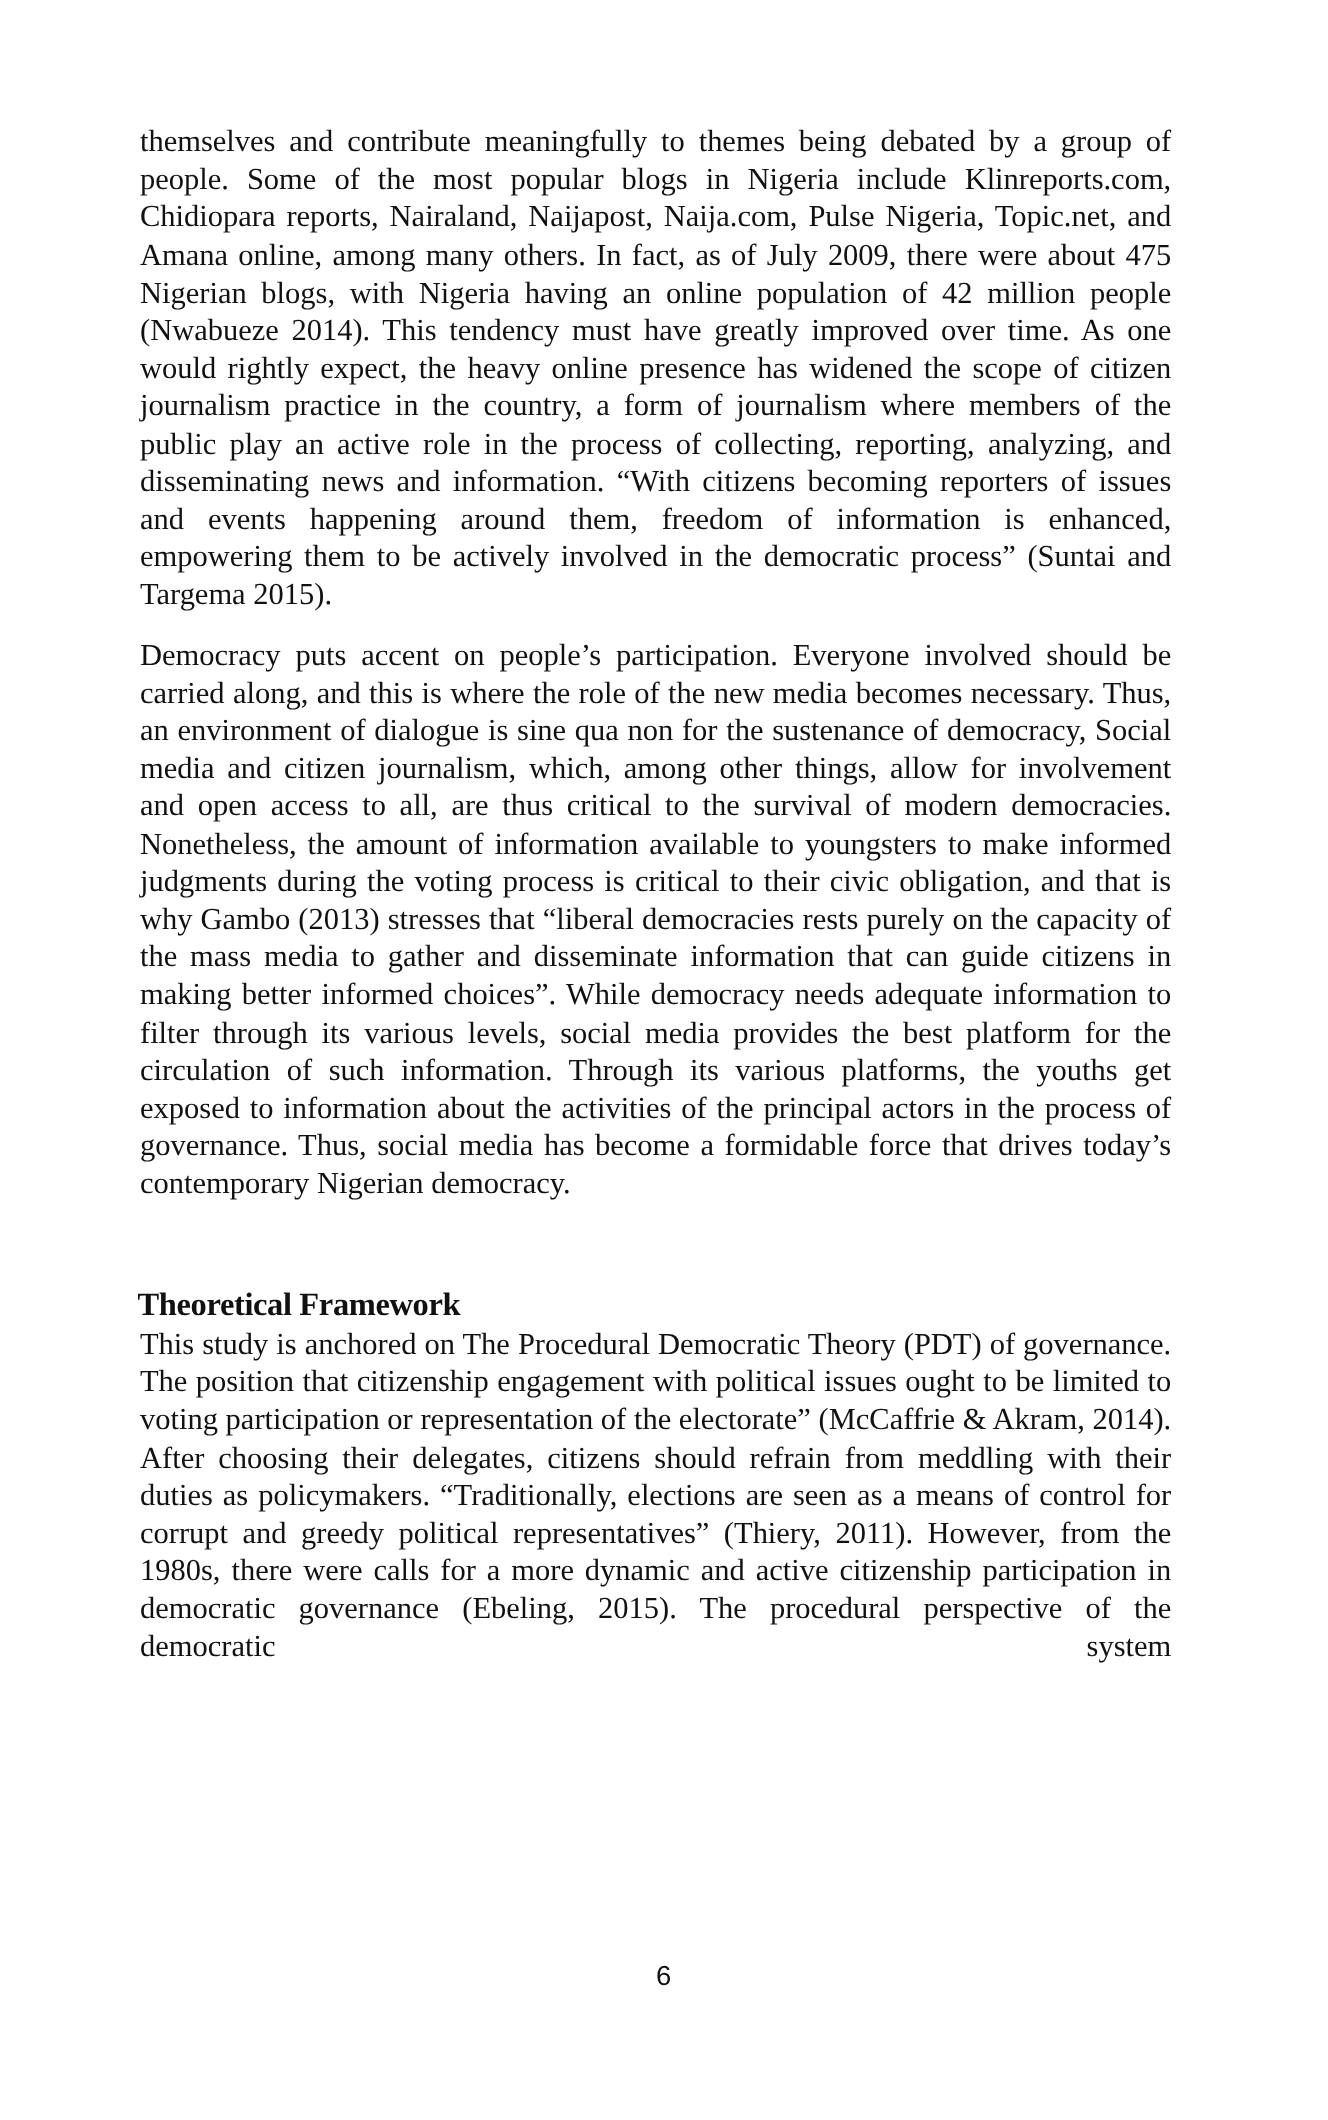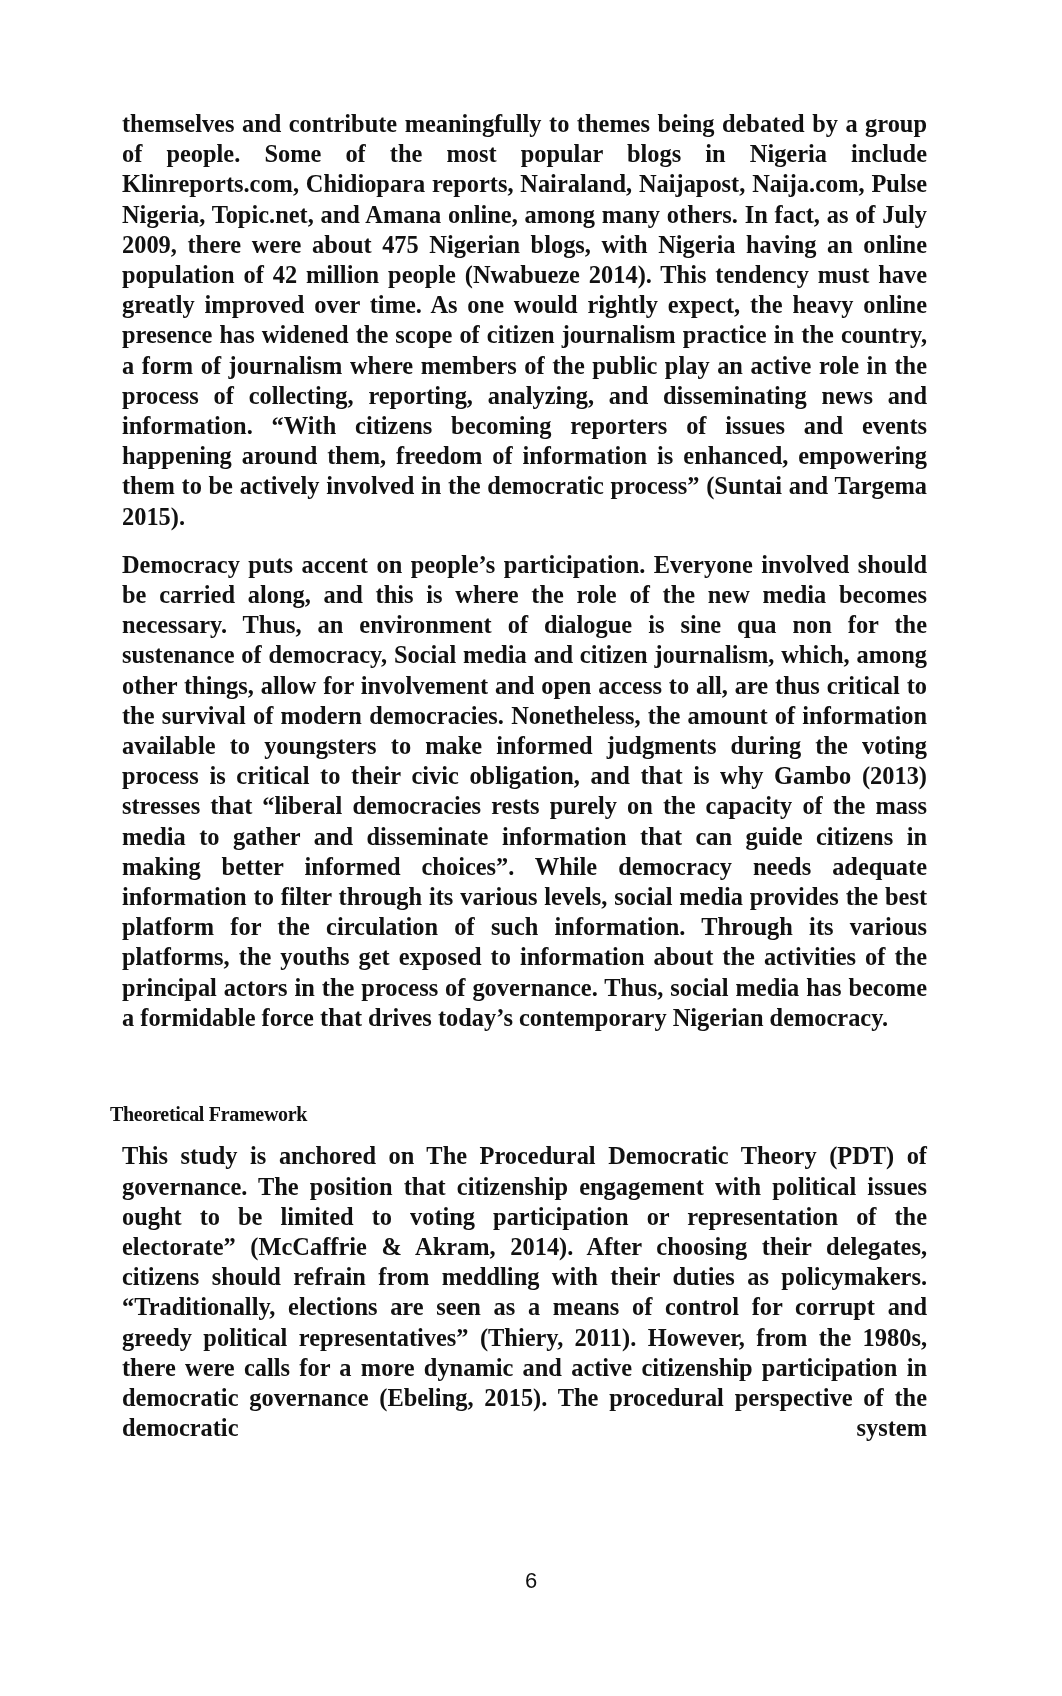--- a/index.html
+++ b/index.html
@@ -3,28 +3,27 @@
   <meta charset="utf-8">
   <style>
     html, body { margin: 0; padding: 0; background: #ffffff; }
     body { width: 1062px; height: 1696px; position: relative; overflow: hidden; }
     .page { position: absolute; left: 110px; top: 97px; width: 829px; color: #111; }
     .para {
       font-family: "Liberation Serif", serif;
       font-size: 24.4px;
       line-height: 30.2px;
       text-align: justify;
-      margin: 12px;
-      font-weight: bold;
+      margin: 2px;
     }
     .para + .para { margin-top: 18px; }
     .heading {
       font-family: "Liberation Serif", serif;
       font-weight: bold;
-      font-size: 20px;
+      font-size: 26px;
       line-height: 30.2px;
       margin: 66px 0 0 0;
       letter-spacing: -0.3px;
     }
     .para.last { text-align-last: justify; }
     .page-number {
       position: absolute; left: 0; width: 1062px; top: 1568px;
       text-align: center;
       font-family: "Liberation Sans", sans-serif;
       font-size: 22px; color: #111;

